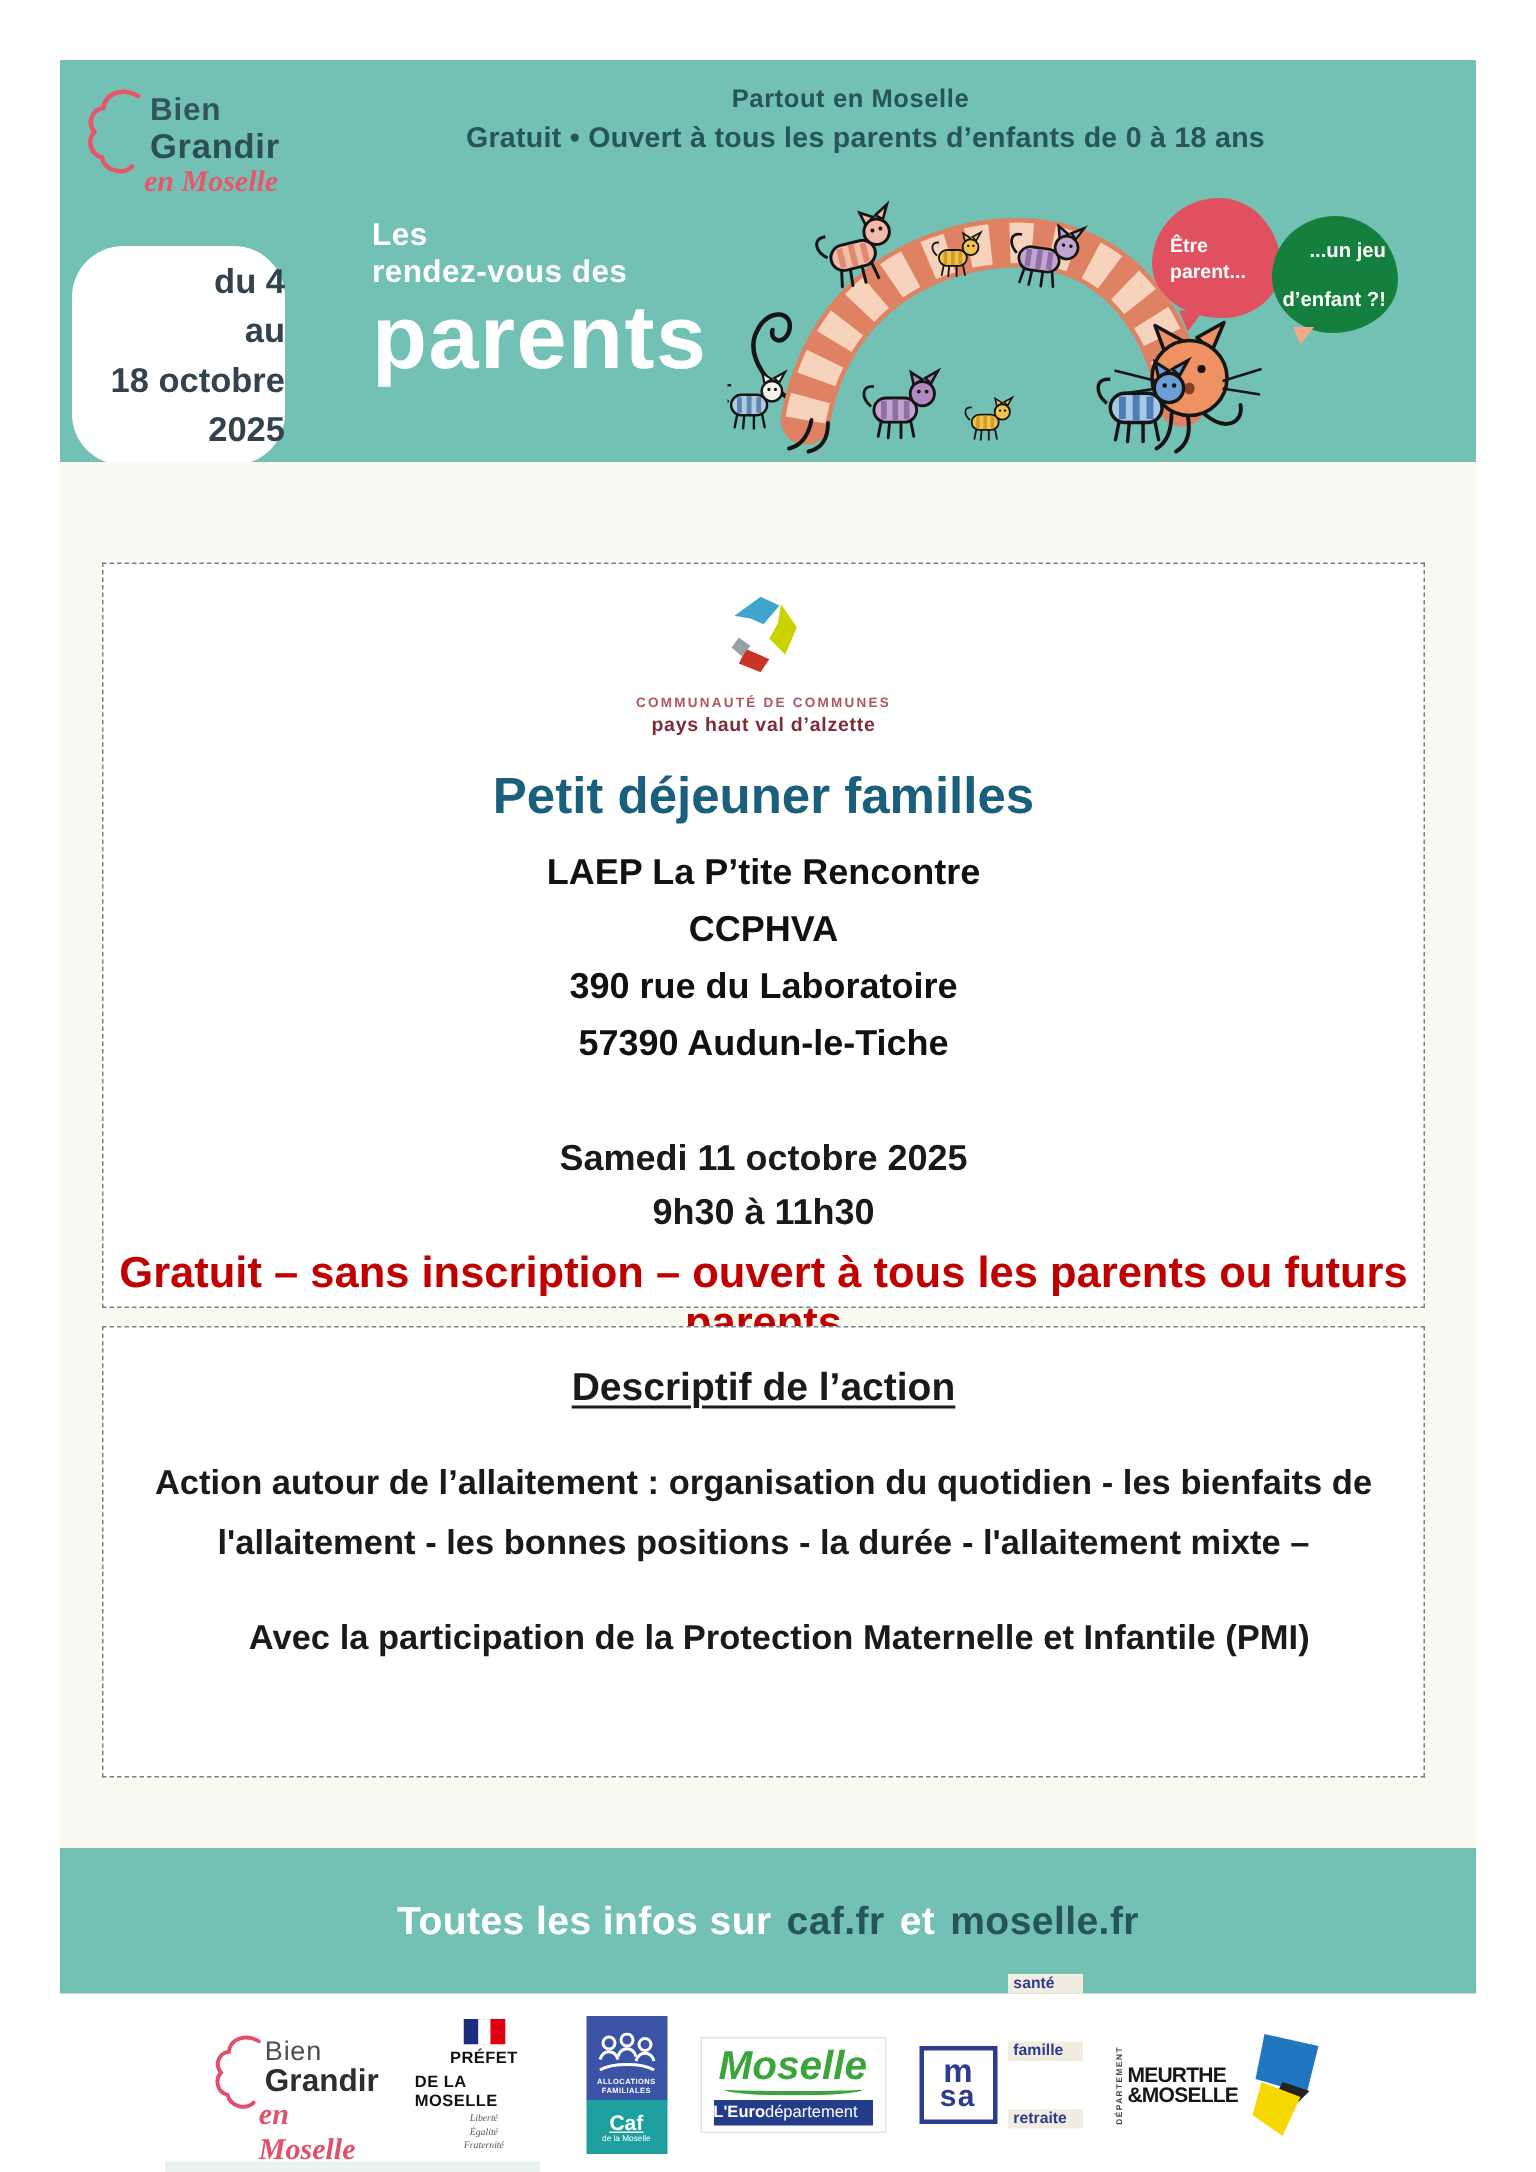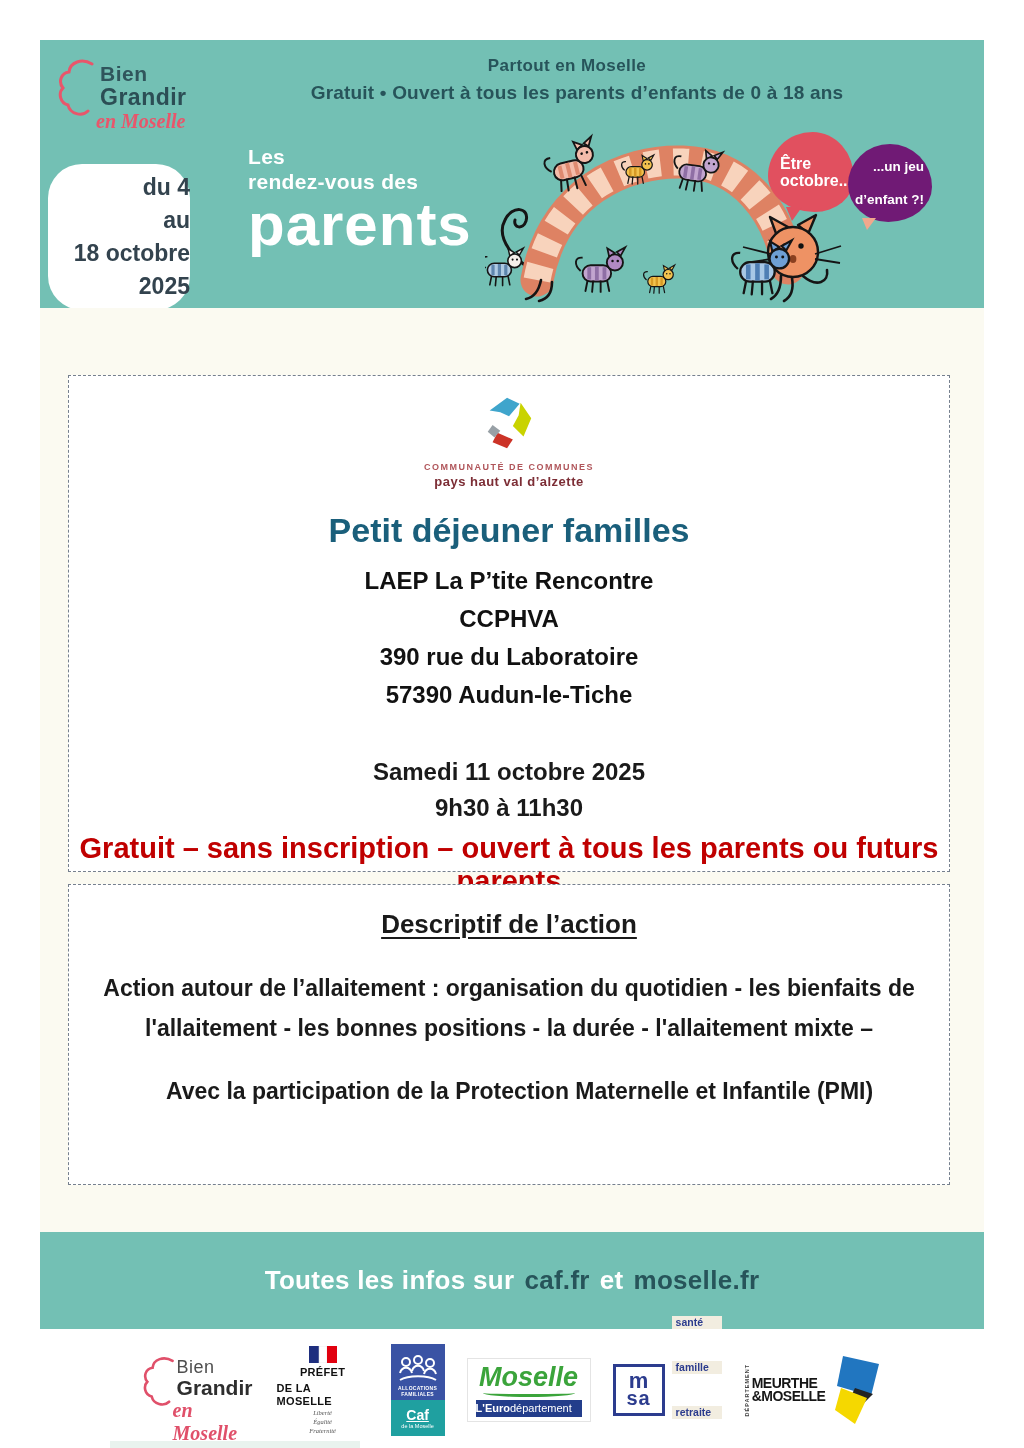--- a/index.html
+++ b/index.html
@@ -21,24 +21,24 @@
   .date-box{position:absolute;left:8px;top:124px;width:142px;height:146px;background:#ffffff;
             border-radius:34px;display:flex;flex-direction:column;justify-content:center;align-items:flex-end;}
   .date-box div{font-size:23px;font-weight:800;color:#33434e;line-height:33px;}
   .brand{position:absolute;left:208px;top:104px;color:#ffffff;}
   .brand-small{font-size:21px;font-weight:800;line-height:25px;letter-spacing:.3px;}
   .brand-big{font-size:60px;font-weight:800;letter-spacing:1px;margin-top:-4px;}
   .cats{position:absolute;left:445px;top:90px;}
   .bubble{position:absolute;color:#fff;font-weight:800;display:flex;flex-direction:column;
           justify-content:center;line-height:17px;}
   .bubble-red{left:728px;top:92px;width:86px;height:80px;background:#e1505f;
-              border-radius:52% 48% 46% 54%/55% 58% 42% 45%;font-size:16px;padding-left:12px;box-sizing:border-box;}
+              border-radius:52% 48% 46% 54%/55% 58% 42% 45%;font-size:13px;padding-left:12px;box-sizing:border-box;}
   .bubble-red::after{content:"";position:absolute;left:18px;bottom:-9px;width:0;height:0;
               border-left:6px solid transparent;border-right:10px solid transparent;border-top:14px solid #e1505f;}
-  .bubble-salmon{left:808px;top:104px;width:84px;height:78px;background:#701a75;
+  .bubble-salmon{left:808px;top:104px;width:84px;height:78px;background:#15803d;
               border-radius:50% 50% 52% 48%/52% 55% 45% 48%;font-size:13.5px;line-height:15px;
               align-items:flex-end;padding-right:8px;box-sizing:border-box;gap:18px;}
   .bubble-salmon::after{content:"";position:absolute;left:14px;bottom:-8px;width:0;height:0;
               border-left:5px solid transparent;border-right:9px solid transparent;border-top:12px solid #f1a88d;}
 
   
   .content-bg{position:absolute;left:40px;top:308px;width:944px;height:924px;background:#fbfaf1;}
   .dashed-box{position:absolute;left:68px;width:882px;background:#ffffff;
               border:1px dashed #76808e;box-sizing:border-box;text-align:center;}
   .box-event{top:375px;height:497px;padding-top:16px;}
@@ -187,21 +187,21 @@
       <use href="#kit" transform="translate(136,28) scale(0.62)" style="--c:#f2c24e;--s:#d79a26;--h:#f2c24e"></use>
       <use href="#kit" transform="translate(190,20) rotate(8) scale(0.9)" style="--c:#c2a5cf;--s:#8f6fa5;--h:#c2a5cf"></use>
       <use href="#kit" transform="translate(-4,122) scale(0.8)" style="--c:#afcbe3;--s:#5e86ae;--h:#f5f0ea"></use>
       <use href="#kit" transform="translate(90,122) scale(0.95)" style="--c:#c2a5cf;--s:#8f6fa5;--h:#b089c2"></use>
       <use href="#kit" transform="translate(158,138) scale(0.6)" style="--c:#f2c24e;--s:#d79a26;--h:#f2c24e"></use>
       <use href="#kit" transform="translate(246,116) scale(1.15)" style="--c:#a8c8e6;--s:#4e7eb4;--h:#6e9fd4"></use>
     </svg>
 
     <div class="bubble bubble-red">
       <div>Être</div>
-      <div>octobre...</div>
+      <div>parent...</div>
     </div>
     <div class="bubble bubble-salmon">
       <div>...un jeu</div>
       <div>d’enfant ?!</div>
     </div>
   </div>
 
   <div class="content-bg"></div>
 
   <div class="dashed-box box-event">

